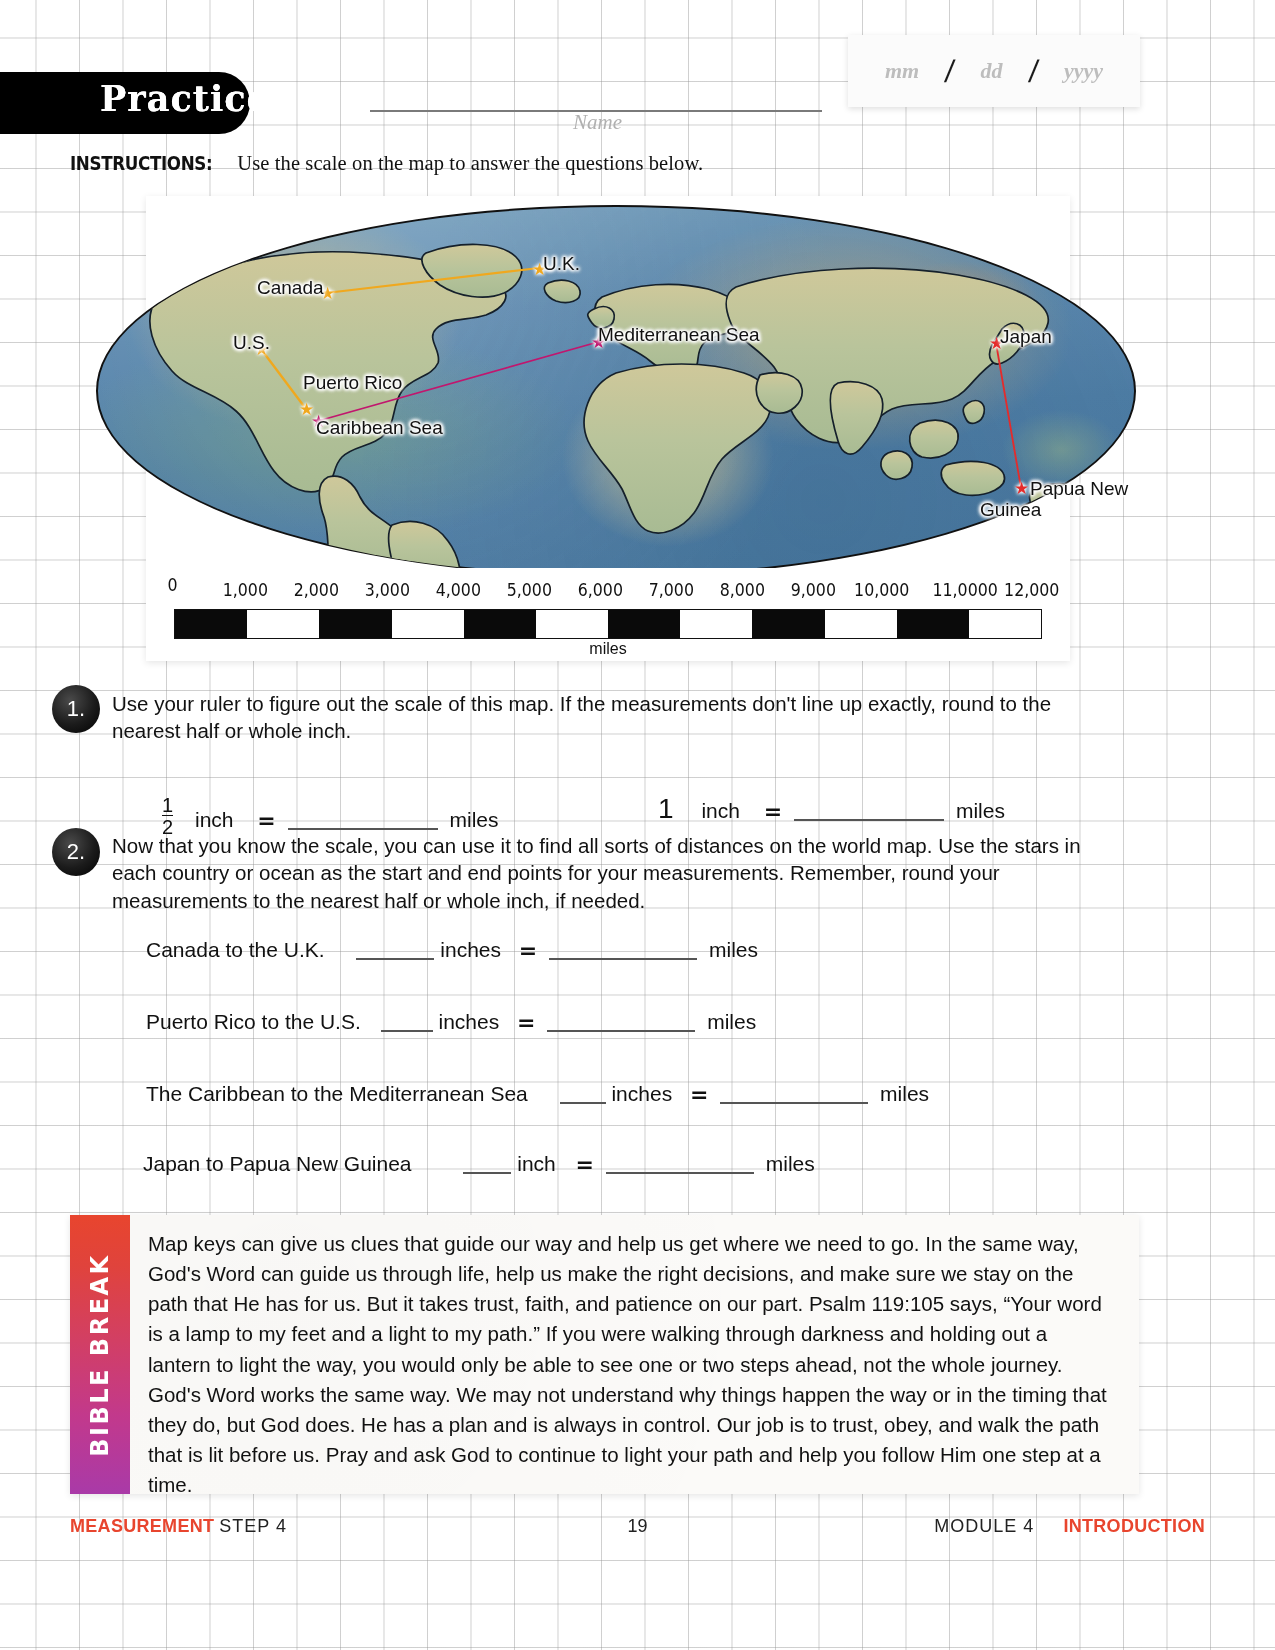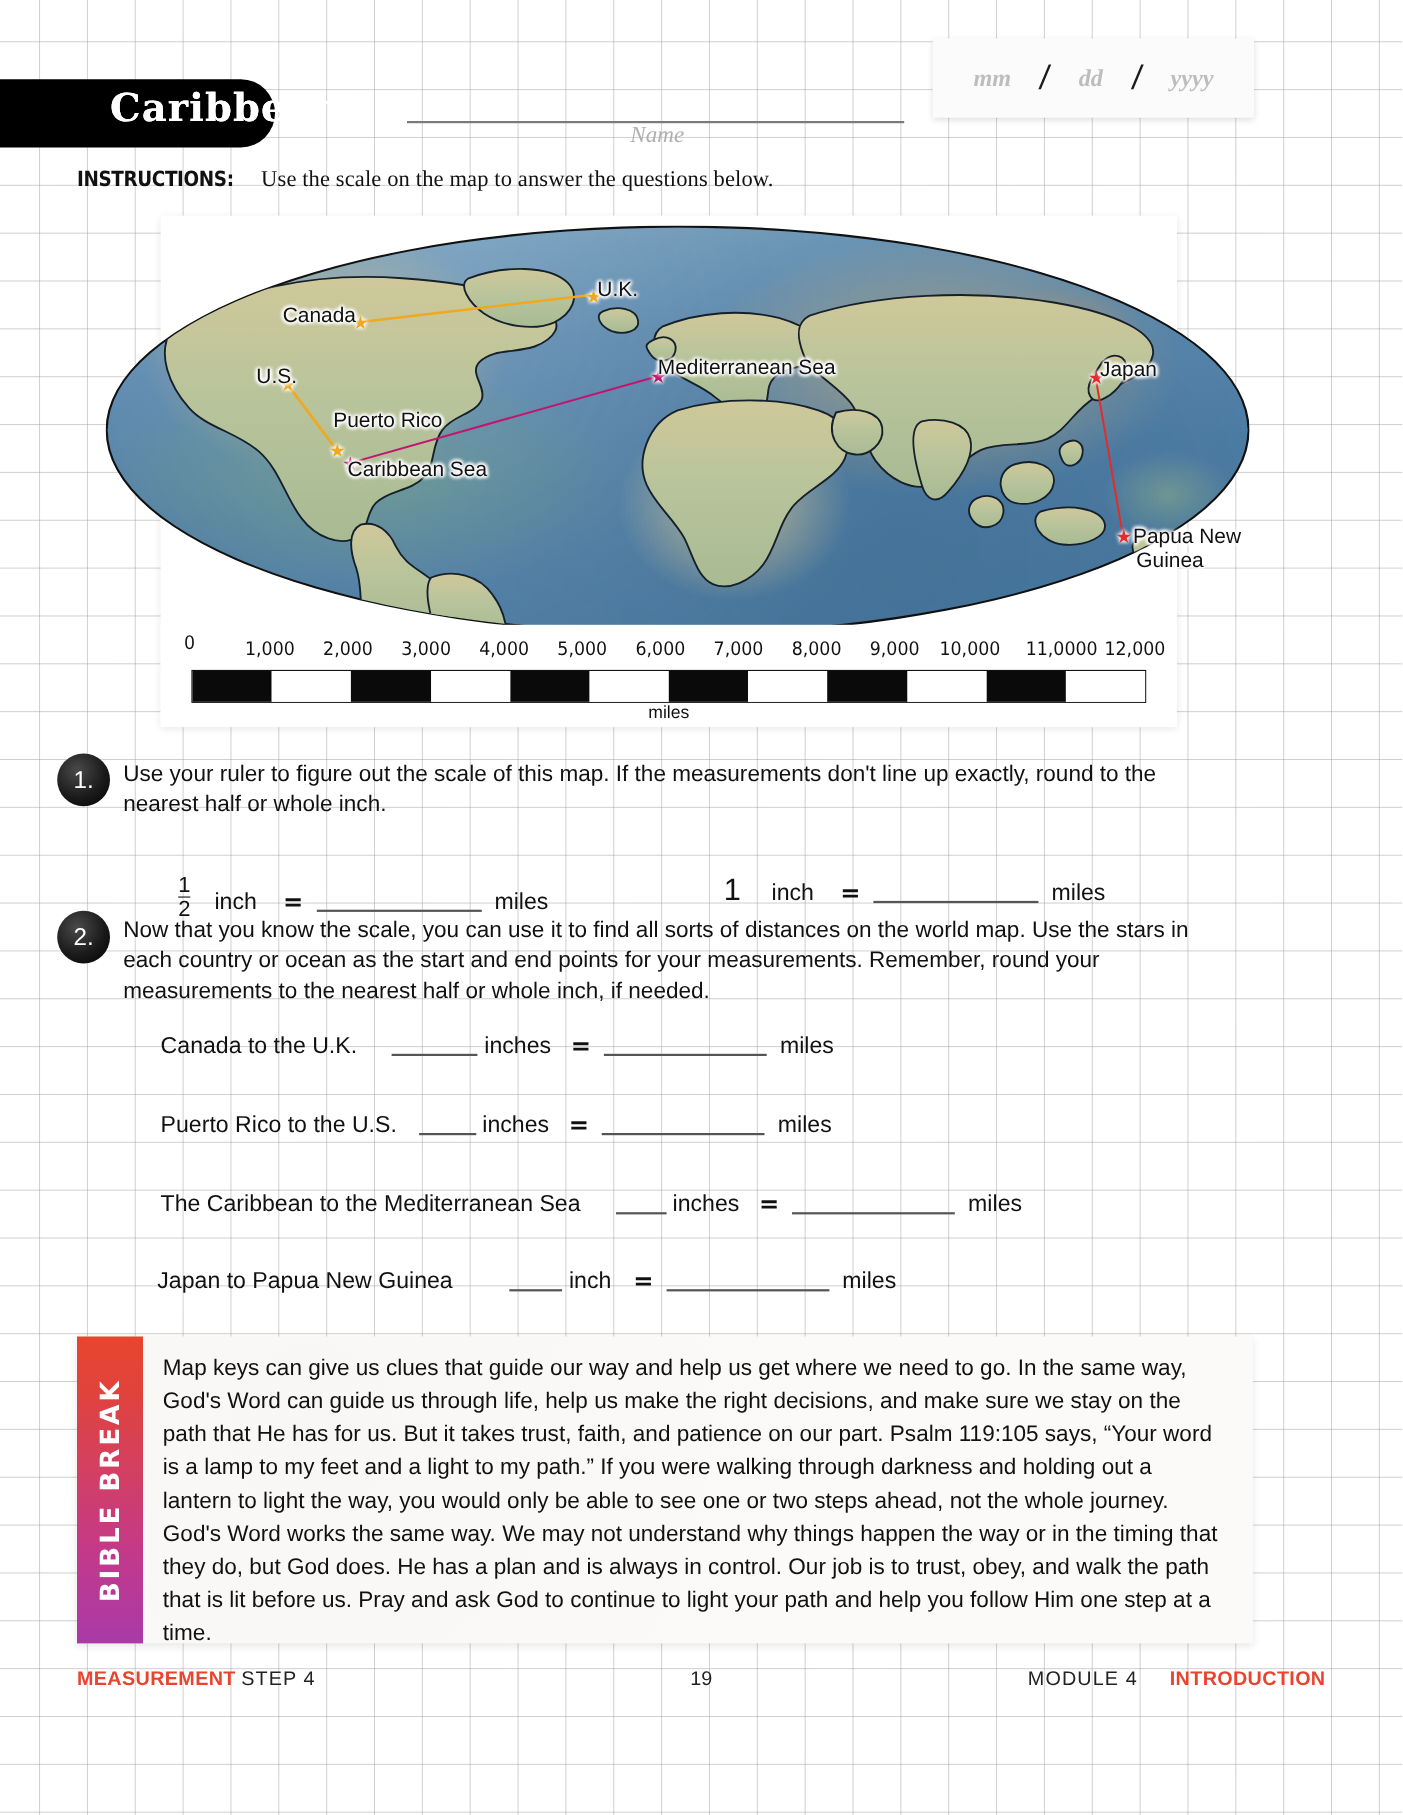--- a/index.html
+++ b/index.html
@@ -346,21 +346,21 @@
   .f-right{ position: absolute; right: 70px; top: 4px; white-space: nowrap; }
   .accent-red { color: #e8452e; font-weight: bold; letter-spacing: 0.3px; }
   .f-plain { letter-spacing: 1px; }
 </style>
 </head>
 <body>
 
 <div id="page">
 
   <div class="practice-tab"></div>
-  <div class="practice-label">Caribbean</div>
+  <div class="practice-label">Practice</div>
 
   <div class="name-rule"></div>
   <div class="name-ph">Name</div>
 
   <div class="date-box">
     <span class="date-seg">mm</span>
     <span class="date-slash">/</span>
     <span class="date-seg">dd</span>
     <span class="date-slash">/</span>
     <span class="date-seg">yyyy</span>
@@ -454,21 +454,21 @@
   </div>
 
   <span class="map-label" style="left:225px; top:278px;margin-left:32px;">Canada</span>
   <span class="map-label" style="left:543px; top:254px;">U.K.</span>
   <span class="map-label" style="left:200px; top:333px;margin-left:33px;">U.S.</span>
   <span class="map-label" style="left:303px; top:373px;">Puerto Rico</span>
   <span class="map-label" style="left:316px; top:418px;">Caribbean Sea</span>
   <span class="map-label" style="left:598px; top:325px;">Mediterranean Sea</span>
   <span class="map-label" style="left:1000px; top:327px;">Japan</span>
   <span class="map-label" style="left:1030px; top:479px;">Papua New</span>
-  <span class="map-label" style="left:1033px; top:500px;">Guinea</span>
+  <span class="map-label" style="left:980px; top:500px;">Guinea</span>
 
   <div class="scale-area">
     <div class="scale-nums">
       <span class="scale-num" style="left:21px;  top:3px;">0</span>
       <span class="scale-num" style="left:75px;  top:8px;">1,000</span>
       <span class="scale-num" style="left:146px; top:8px;">2,000</span>
       <span class="scale-num" style="left:217px; top:8px;">3,000</span>
       <span class="scale-num" style="left:288px; top:8px;">4,000</span>
       <span class="scale-num" style="left:359px; top:8px;">5,000</span>
       <span class="scale-num" style="left:430px; top:8px;">6,000</span>

